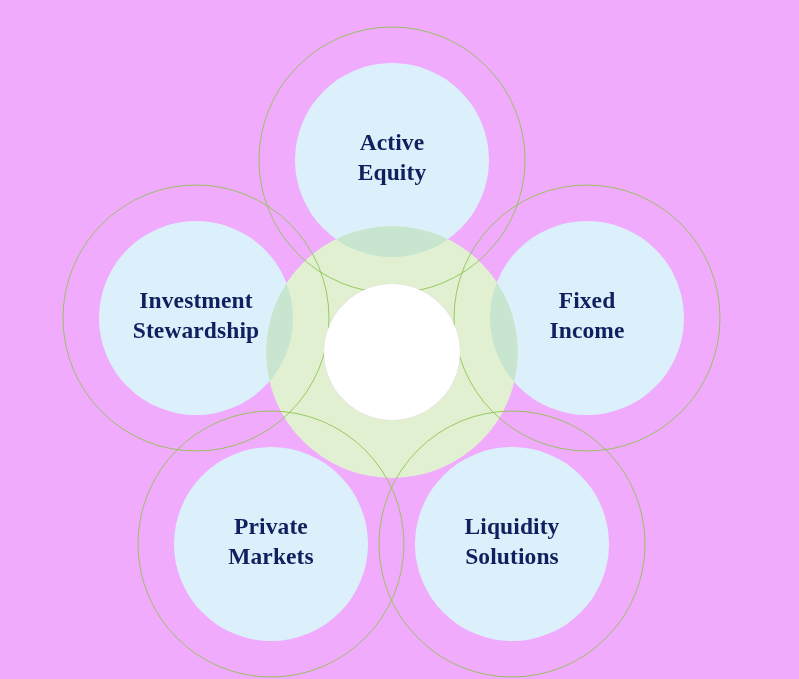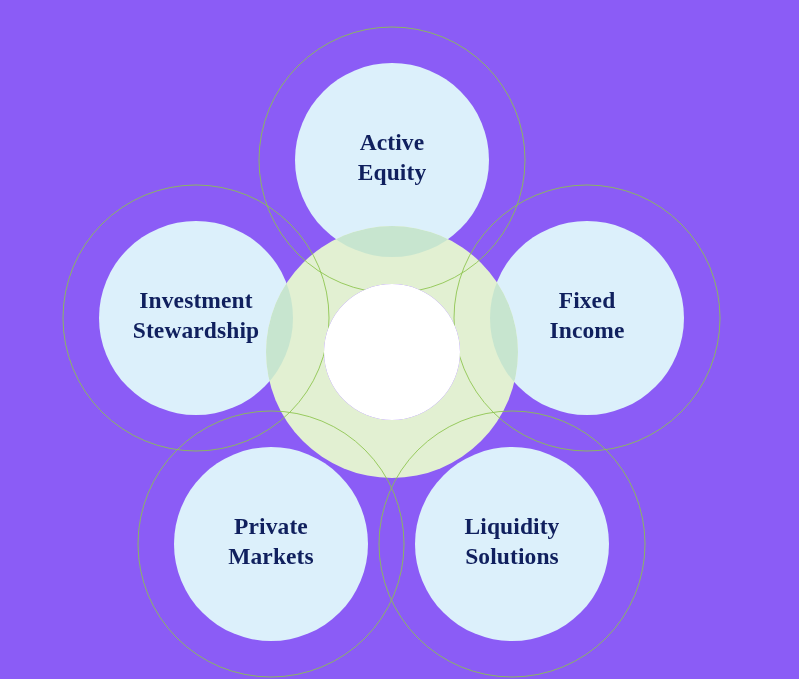--- a/index.html
+++ b/index.html
@@ -11,21 +11,21 @@
   body {
     width: 799px;
     height: 679px;
     overflow: hidden;
     font-family: "Liberation Serif", "DejaVu Serif", serif;
   }
   #diagram-root {
     position: relative;
     width: 799px;
     height: 679px;
-    background: #8b5cf6;
+    background: #f0abfc;
   }
   #wheel-svg {
     position: absolute;
     left: 0;
     top: 0;
     width: 799px;
     height: 679px;
     display: block;
   }
   .petal-label {

